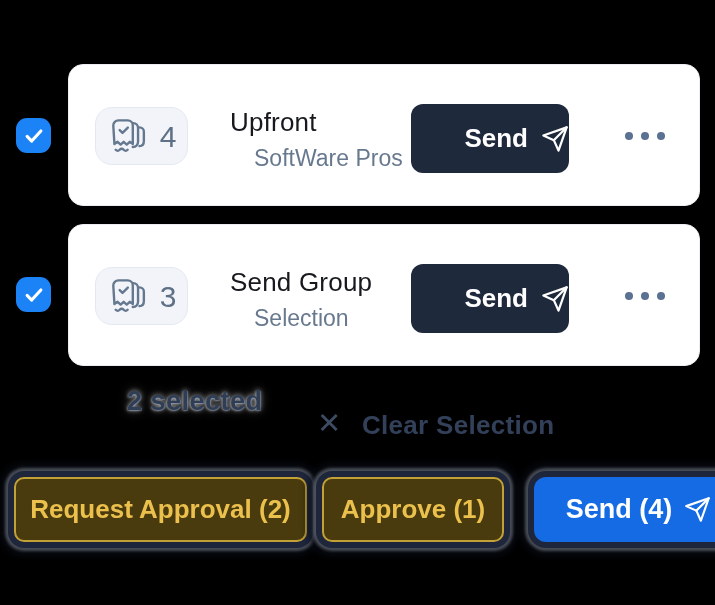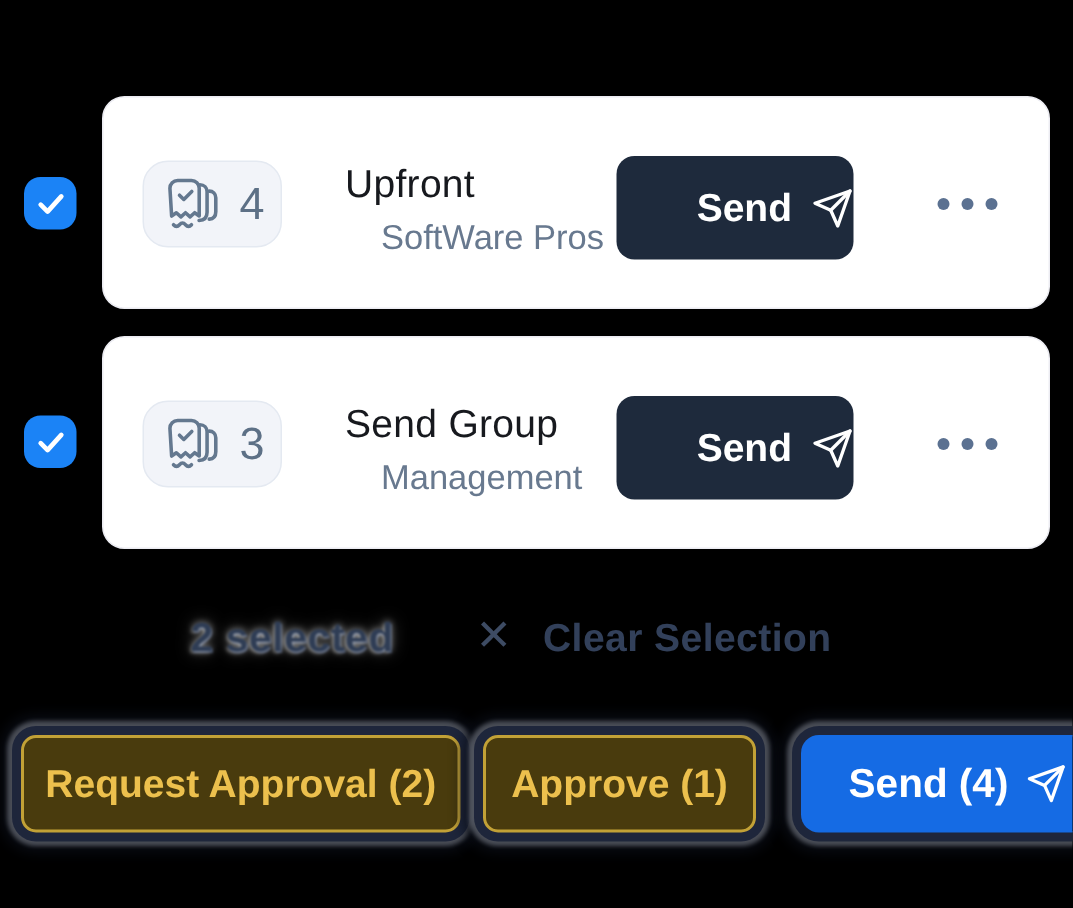--- a/index.html
+++ b/index.html
@@ -50,21 +50,21 @@
 
   .more-btn {
     position:absolute; left:548px; top:58px; width:56px; height:26px;
     background:transparent; border:none; cursor:pointer;
     display:flex; align-items:center; justify-content:center; gap:8px;
   }
   .dot { width:8px; height:8px; border-radius:50%; background:#5b7191; }
 
   
   .selected-text {
-    position:absolute; left:127px; top:410px;
+    position:absolute; left:127px; top:386px;
     font-size:27px; font-weight:700; color:#2f3d55; letter-spacing:.5px;
     filter:blur(.7px);
     text-shadow:0 0 5px rgba(255,255,255,.55), 0 0 11px rgba(255,255,255,.35),
                 1px 1px 0 rgba(70,90,130,.6), -1px 1px 2px rgba(255,255,255,.3);
   }
   .clear-x {
     position:absolute; left:317px; top:406px;
     font-size:29px; font-weight:400; color:#3d4b63;
     background:transparent; border:none; font-family:inherit; cursor:pointer;
   }
@@ -77,21 +77,20 @@
 
   
   .action-btn {
     position:absolute; top:477px; height:65px;
     font-family:inherit; font-size:26px; font-weight:700;
     display:flex; align-items:center; justify-content:center; gap:12px;
     cursor:pointer; white-space:nowrap;
     box-shadow:0 0 0 6px rgba(28,36,58,.95),
                0 0 3px 9px rgba(226,232,245,.30),
                0 0 9px 13px rgba(10,14,24,.85);
-    margin-top:13px;
   }
   .gold {
     background:#493b0d; border:2.5px solid #c2a136; border-radius:10px;
     color:#ecc04d;
   }
   .blue {
     background:#156be4; border:none; border-radius:12px; color:#ffffff;
     font-size:27px;
   }
   .btn-request { left:14px; width:293px; }
@@ -166,21 +165,21 @@
           <path d="M6.5 10c0-3 2.4-5.4 5.4-5.4h9.7c3 0 5.4 2.4 5.4 5.4v19.4l-3.2-2.3-3.2 2.9-3.2-2.9-3.2 2.9-3.2-2.9-3.3 2.3z"></path>
           <path d="M13.2 14.8l3 3 5.6-5.6"></path>
           <path d="M9 35.5q2.1 2.3 4.2 0t4.2 0t4.2 0"></path>
         </svg>
       </span>
       <span class="badge-count">3</span>
     </div>
 
     <div class="titles">
       <div class="card-title">Send Group</div>
-      <div class="card-subtitle">Management</div>
+      <div class="card-subtitle">Selection</div>
     </div>
 
     <button class="send-btn">
       <span>Send</span>
       <span>
         <svg width="28" height="28" viewBox="0 0 24 24" fill="none" stroke="#ffffff" stroke-width="1.9" stroke-linecap="round" stroke-linejoin="round">
             <line x1="22" y1="2" x2="11" y2="13"></line>
             <polygon points="22 2 15 22 11 13 2 9 22 2"></polygon>
           </svg>
       </span>

